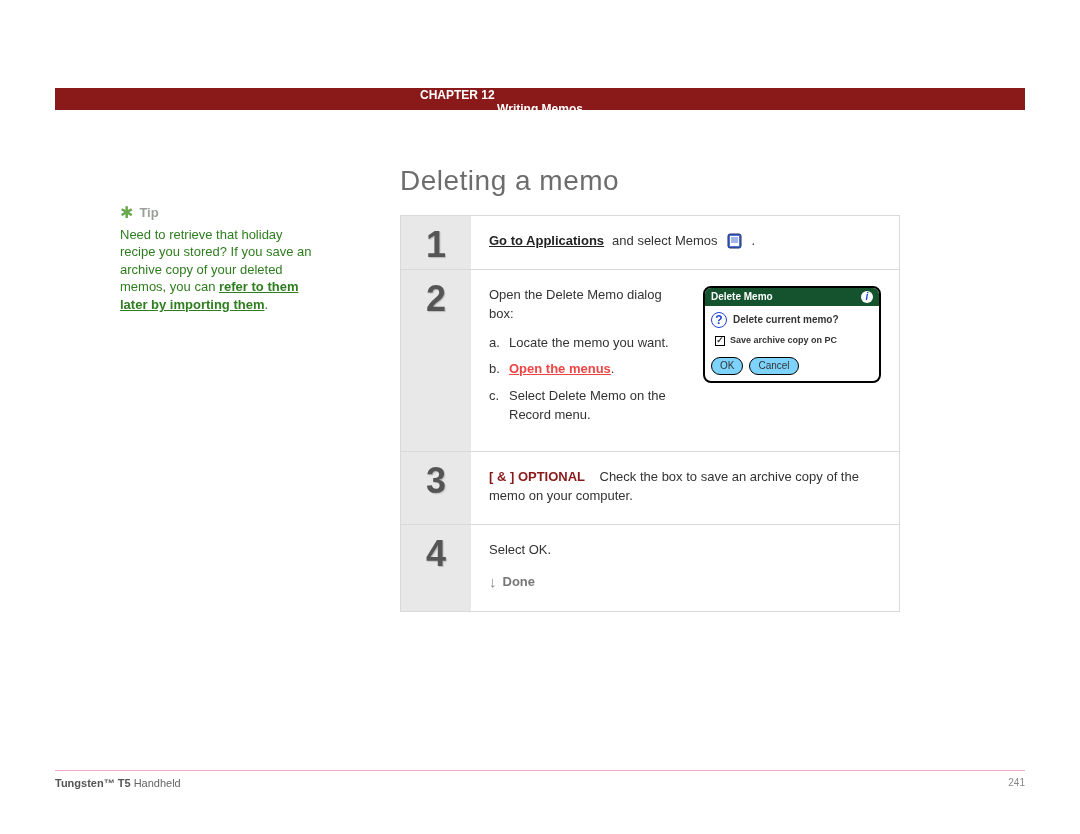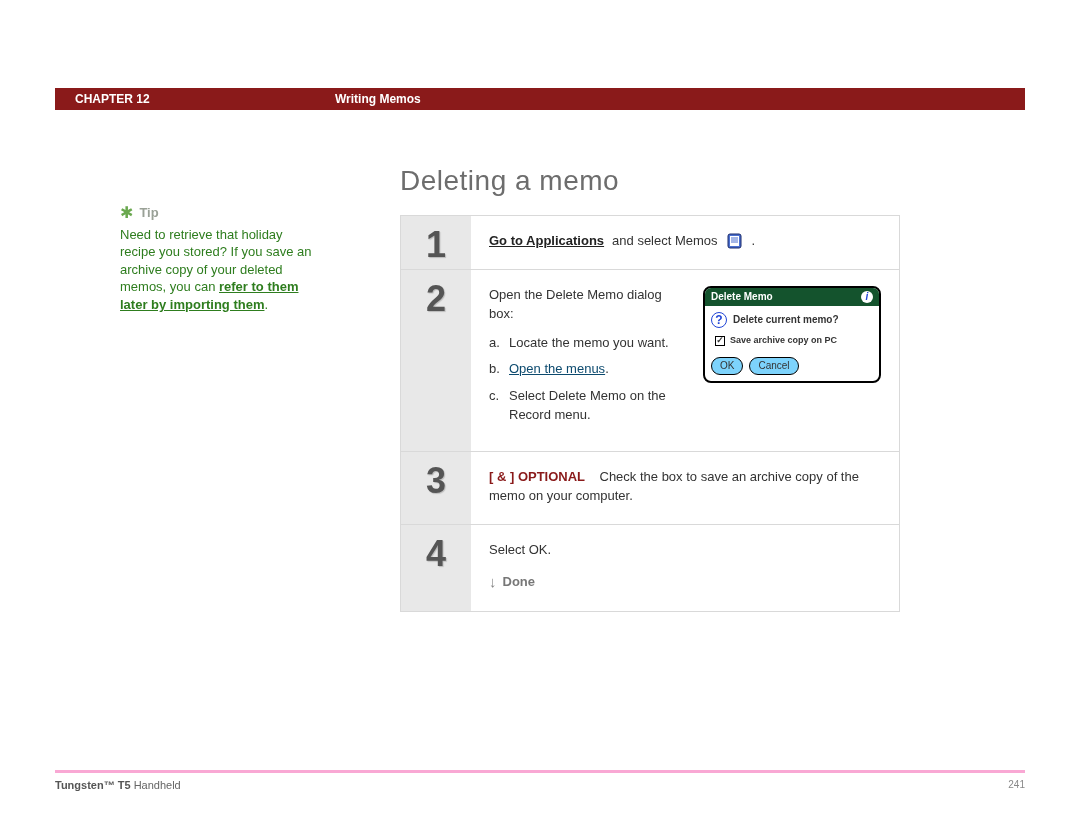--- a/index.html
+++ b/index.html
@@ -16,20 +16,21 @@
     top: 88px;
     left: 55px;
     right: 55px;
     height: 22px;
     background: #8a1a1a;
     display: flex;
     align-items: center;
     color: #fff;
     font-size: 12px;
     font-weight: bold;
+    flex-direction: column;
   }
   .header-chapter { padding-left: 20px; width: 280px;}
   .header-section { }
   .sidebar {
     position: absolute;
     left: 120px;
     top: 202px;
     width: 200px;
     font-size: 13px;
     line-height: 1.35;
@@ -83,21 +84,21 @@
   .step1-line { display: flex; align-items: center; gap: 8px; flex-wrap: wrap;}
   .memos-icon {
     display: inline-flex; align-items:center; justify-content:center;
     width: 18px; height: 18px;
   }
   .step2-layout { display: flex; gap: 14px; }
   .step2-text { flex: 1; }
   .step2-text p { margin-bottom: 10px; }
   .substep { display: flex; gap: 6px; margin-bottom: 8px; }
   .substep-label { width: 14px; flex-shrink:0; }
-  .link2 { color:#0c4a6e; font-weight:normal; text-decoration: underline; }
+  .link2 { color:#ef4444; font-weight:bold; text-decoration: underline; }
   .dialog {
     width: 178px;
     border: 2px solid #000;
     border-radius: 8px;
     background: #fff;
     font-family: Arial, sans-serif;
     font-size: 10px;
     overflow: hidden;
     flex-shrink: 0;
     align-self: flex-start;
@@ -131,21 +132,21 @@
     border:1px solid #000; border-radius:10px; padding:1px 8px; font-size:10px;
     background:#7dd3fc; font-family: Arial; line-height:1.4;
   }
   .optional-tag { color: #8a1a1a; font-weight: bold; margin-top: 16px; }
   .done-row { display:flex; align-items:center; gap:6px; margin-top:12px; color:#777; font-weight:bold; font-size:13px;}
   .done-arrow { font-size:15px; color:#888; }
   .footer {
     position:absolute;
     left:55px; right:55px;
     top: 770px;
-    border-top:3px solid #f9a8d4;
+    border-top:1px solid #f9a8d4;
     display:flex;
     justify-content:space-between;
     padding-top:6px;
     font-size:11px;
     color:#666;
   }
   .footer-left b { color:#555; }
   .footer-right { color:#888; font-size:10px;}
 </style>
 </head>

